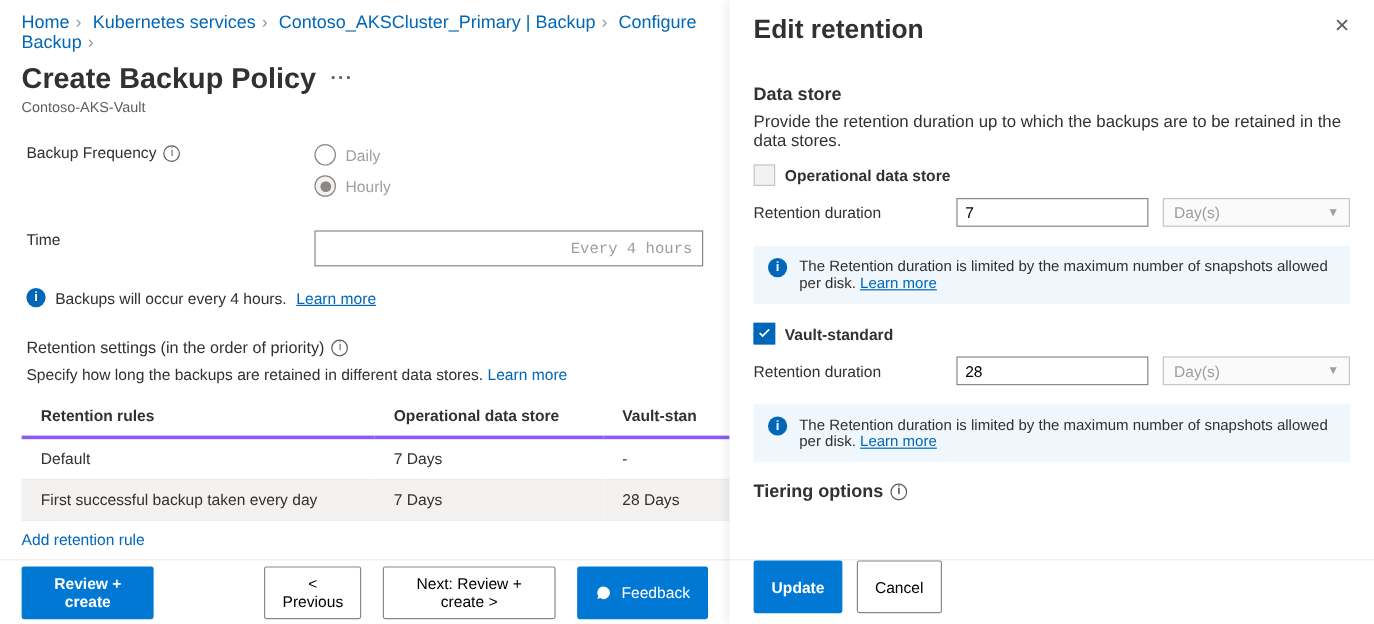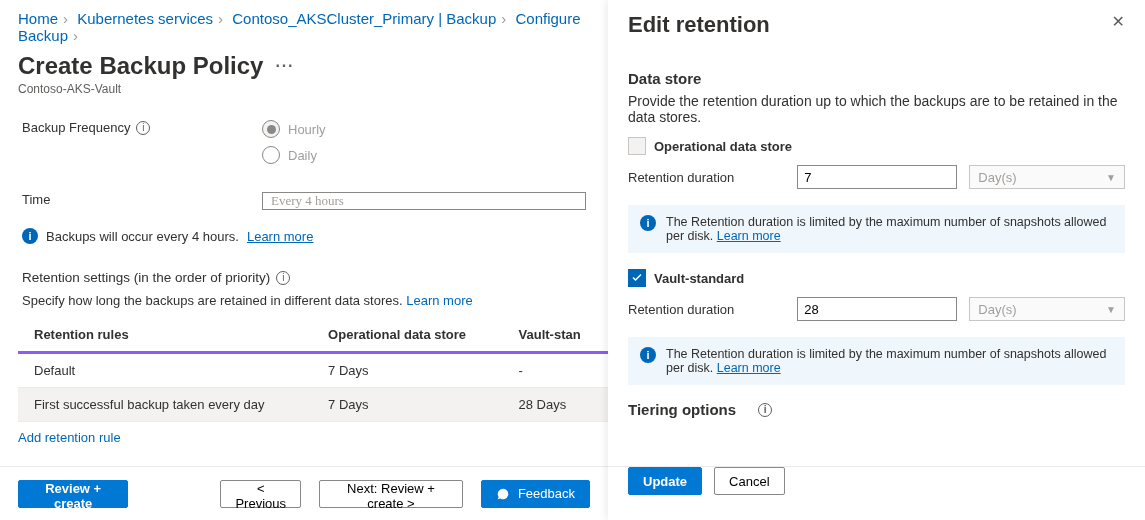--- a/index.html
+++ b/index.html
@@ -20,42 +20,42 @@
   .formrow { display: flex; align-items: flex-start; padding: 10px 22px; }
   .formrow .lbl { width: 240px; color: #323130; font-size: 13px; display:flex; align-items:center; gap:6px;}
   .formrow .ctrl { flex: 1; }
 
   .radio { display: flex; align-items: center; gap: 8px; font-size: 13px; color: #323130; margin-bottom: 8px;}
   .radio-circle { width: 18px; height: 18px; border: 1px solid #8a8886; border-radius: 50%; display:flex; align-items:center; justify-content:center;}
   .radio-circle.sel { border-color: #8a8886; background:#f3f2f1; }
   .radio-circle.sel::after { content:""; width:9px; height:9px; background:#8a8886; border-radius:50%; }
   .radio.disabled { color:#a19f9d; }
 
-  input.textbox, select.dropdown { width: 100%; height: 18px; border: 1px solid #8a8886; padding: 0 8px; font-family: Liberation Serif, serif; font-size: 13px; background:#fff; }
+  input.textbox, select.dropdown { width: 100%; height: 30px; border: 1px solid #8a8886; padding: 0 8px; font-family: Liberation Mono, monospace; font-size: 13px; background:#fff;text-align:right; }
   input.textbox.disabled { color:#a19f9d; background:#fff; }
 
   .info-row { display:flex; align-items:center; gap:8px; padding: 8px 22px; font-size: 13px; }
   .info-icon { width:16px; height:16px; border-radius:50%; background:#0067b8; color:#fff; display:flex; align-items:center; justify-content:center; font-size:11px; font-weight:bold; flex-shrink:0;}
   .help-icon { width:14px; height:14px; border:1px solid #605e5c; border-radius:50%; color:#605e5c; display:inline-flex; align-items:center; justify-content:center; font-size:10px; cursor:help;}
   a.link { color:#0067b8; text-decoration:none; }
   a.link.u { text-decoration: underline; }
 
   h3.section { font-size: 13.5px; font-weight: 400; padding: 18px 22px 4px; display:flex; align-items:center; gap:6px;}
   .section-desc { padding: 4px 22px 10px; font-size: 13px; }
 
   table.grid { width: calc(100% - 18px); margin-left: 18px; border-collapse: collapse; font-size: 13px;}
   table.grid th { text-align:left; font-weight:600; padding: 9px 16px; border-bottom: 3px solid #8b5cf6;}
   table.grid td { padding: 9px 16px; border-bottom: 1px solid #edebe9;}
   table.grid tr.hl td { background:#f3f2f1; }
 
   .addlink { padding: 8px 18px; }
   .addlink a { color:#0067b8; text-decoration:none; font-size:13px; }
 
   .footer { position:absolute; bottom:0; left:0; right:0; height:54px; border-top:1px solid #edebe9; display:flex; align-items:center; padding:0 18px; gap:18px; background:#fff;}
-  .btn { height:28px; padding:0 14px; font-size:13px; border:1px solid #8a8886; background:#fff; cursor:pointer; font-family:inherit; border-radius:2px;}
+  .btn { height:44px; padding:0 14px; font-size:13px; border:1px solid #8a8886; background:#fff; cursor:pointer; font-family:inherit; border-radius:2px;}
   .btn.primary { background:#0078d4; border-color:#0078d4; color:#fff; font-weight:600;}
   .btn.feedback { background:#0078d4; border-color:#0078d4; color:#fff; display:flex; align-items:center; gap:8px;}
   .spacer { flex:0 0 56px; }
 
   
   .panel-header { display:flex; justify-content:space-between; padding: 12px 20px 6px; }
   .panel-header h2 { font-size: 22px; font-weight:600; }
   .close-x { font-size:16px; color:#605e5c; cursor:pointer; }
   .panel-body { padding: 12px 20px; height: calc(100% - 54px - 46px); overflow:hidden; }
   .panel h4 { font-size: 15px; font-weight:600; margin: 14px 0 6px; }
@@ -71,21 +71,21 @@
 
   .ret-row { display:flex; align-items:center; gap:12px; margin-bottom: 10px;}
   .ret-row .rlbl { width: 160px; font-size:13px; }
   .ret-row input { width: 160px; height:24px; border:1px solid #8a8886; padding:0 6px; font-family:inherit; font-size:13px;}
   .ret-row .dd { width: 158px; height:24px; border:1px solid #c8c6c4; background:#fafafa; color:#a19f9d; display:flex; align-items:center; justify-content:space-between; padding:0 8px; font-size:13px;}
   .chevdown { font-size:10px; color:#a19f9d; }
 
   .notice { background:#eff6fc; padding: 10px 12px; display:flex; gap:10px; font-size:12.5px; margin: 16px 0; }
   .notice .txt { flex:1; }
 
-  .tiering-h { font-size:15px; font-weight:600; margin-top: 12px; display:flex; align-items:center; gap:22px;}
+  .tiering-h { font-size:15px; font-weight:600; margin-top: 12px; display:flex; align-items:center; gap:6px;}
 
   .panel-footer { position:absolute; bottom:0; left:0; right:0; height:54px; border-top:1px solid #edebe9; display:flex; padding:0 20px; gap:12px; background:#fff;}
 </style>
 </head>
 <body>
 
 <div class="main">
   <div class="breadcrumbs">
     <a>Home</a><span class="sep">›</span>
     <a>Kubernetes services</a><span class="sep">›</span>
@@ -99,26 +99,26 @@
   </h1>
   <div class="subtitle">Contoso-AKS-Vault</div>
 
   <div class="formrow">
     <div class="lbl">
       <span>Backup Frequency</span>
       <span class="help-icon">i</span>
     </div>
     <div class="ctrl">
       <div class="radio disabled">
+        <span class="radio-circle"></span>
+        <span>Daily</span>
+      </div>
+      <div class="radio disabled">
         <span class="radio-circle sel"></span>
         <span>Hourly</span>
-      </div>
-      <div class="radio disabled">
-        <span class="radio-circle"></span>
-        <span>Daily</span>
       </div>
     </div>
   </div>
 
   <div class="formrow">
     <div class="lbl">Time</div>
     <div class="ctrl">
       <input class="textbox disabled" disabled="" value="Every 4 hours" style="">
     </div>
   </div>

